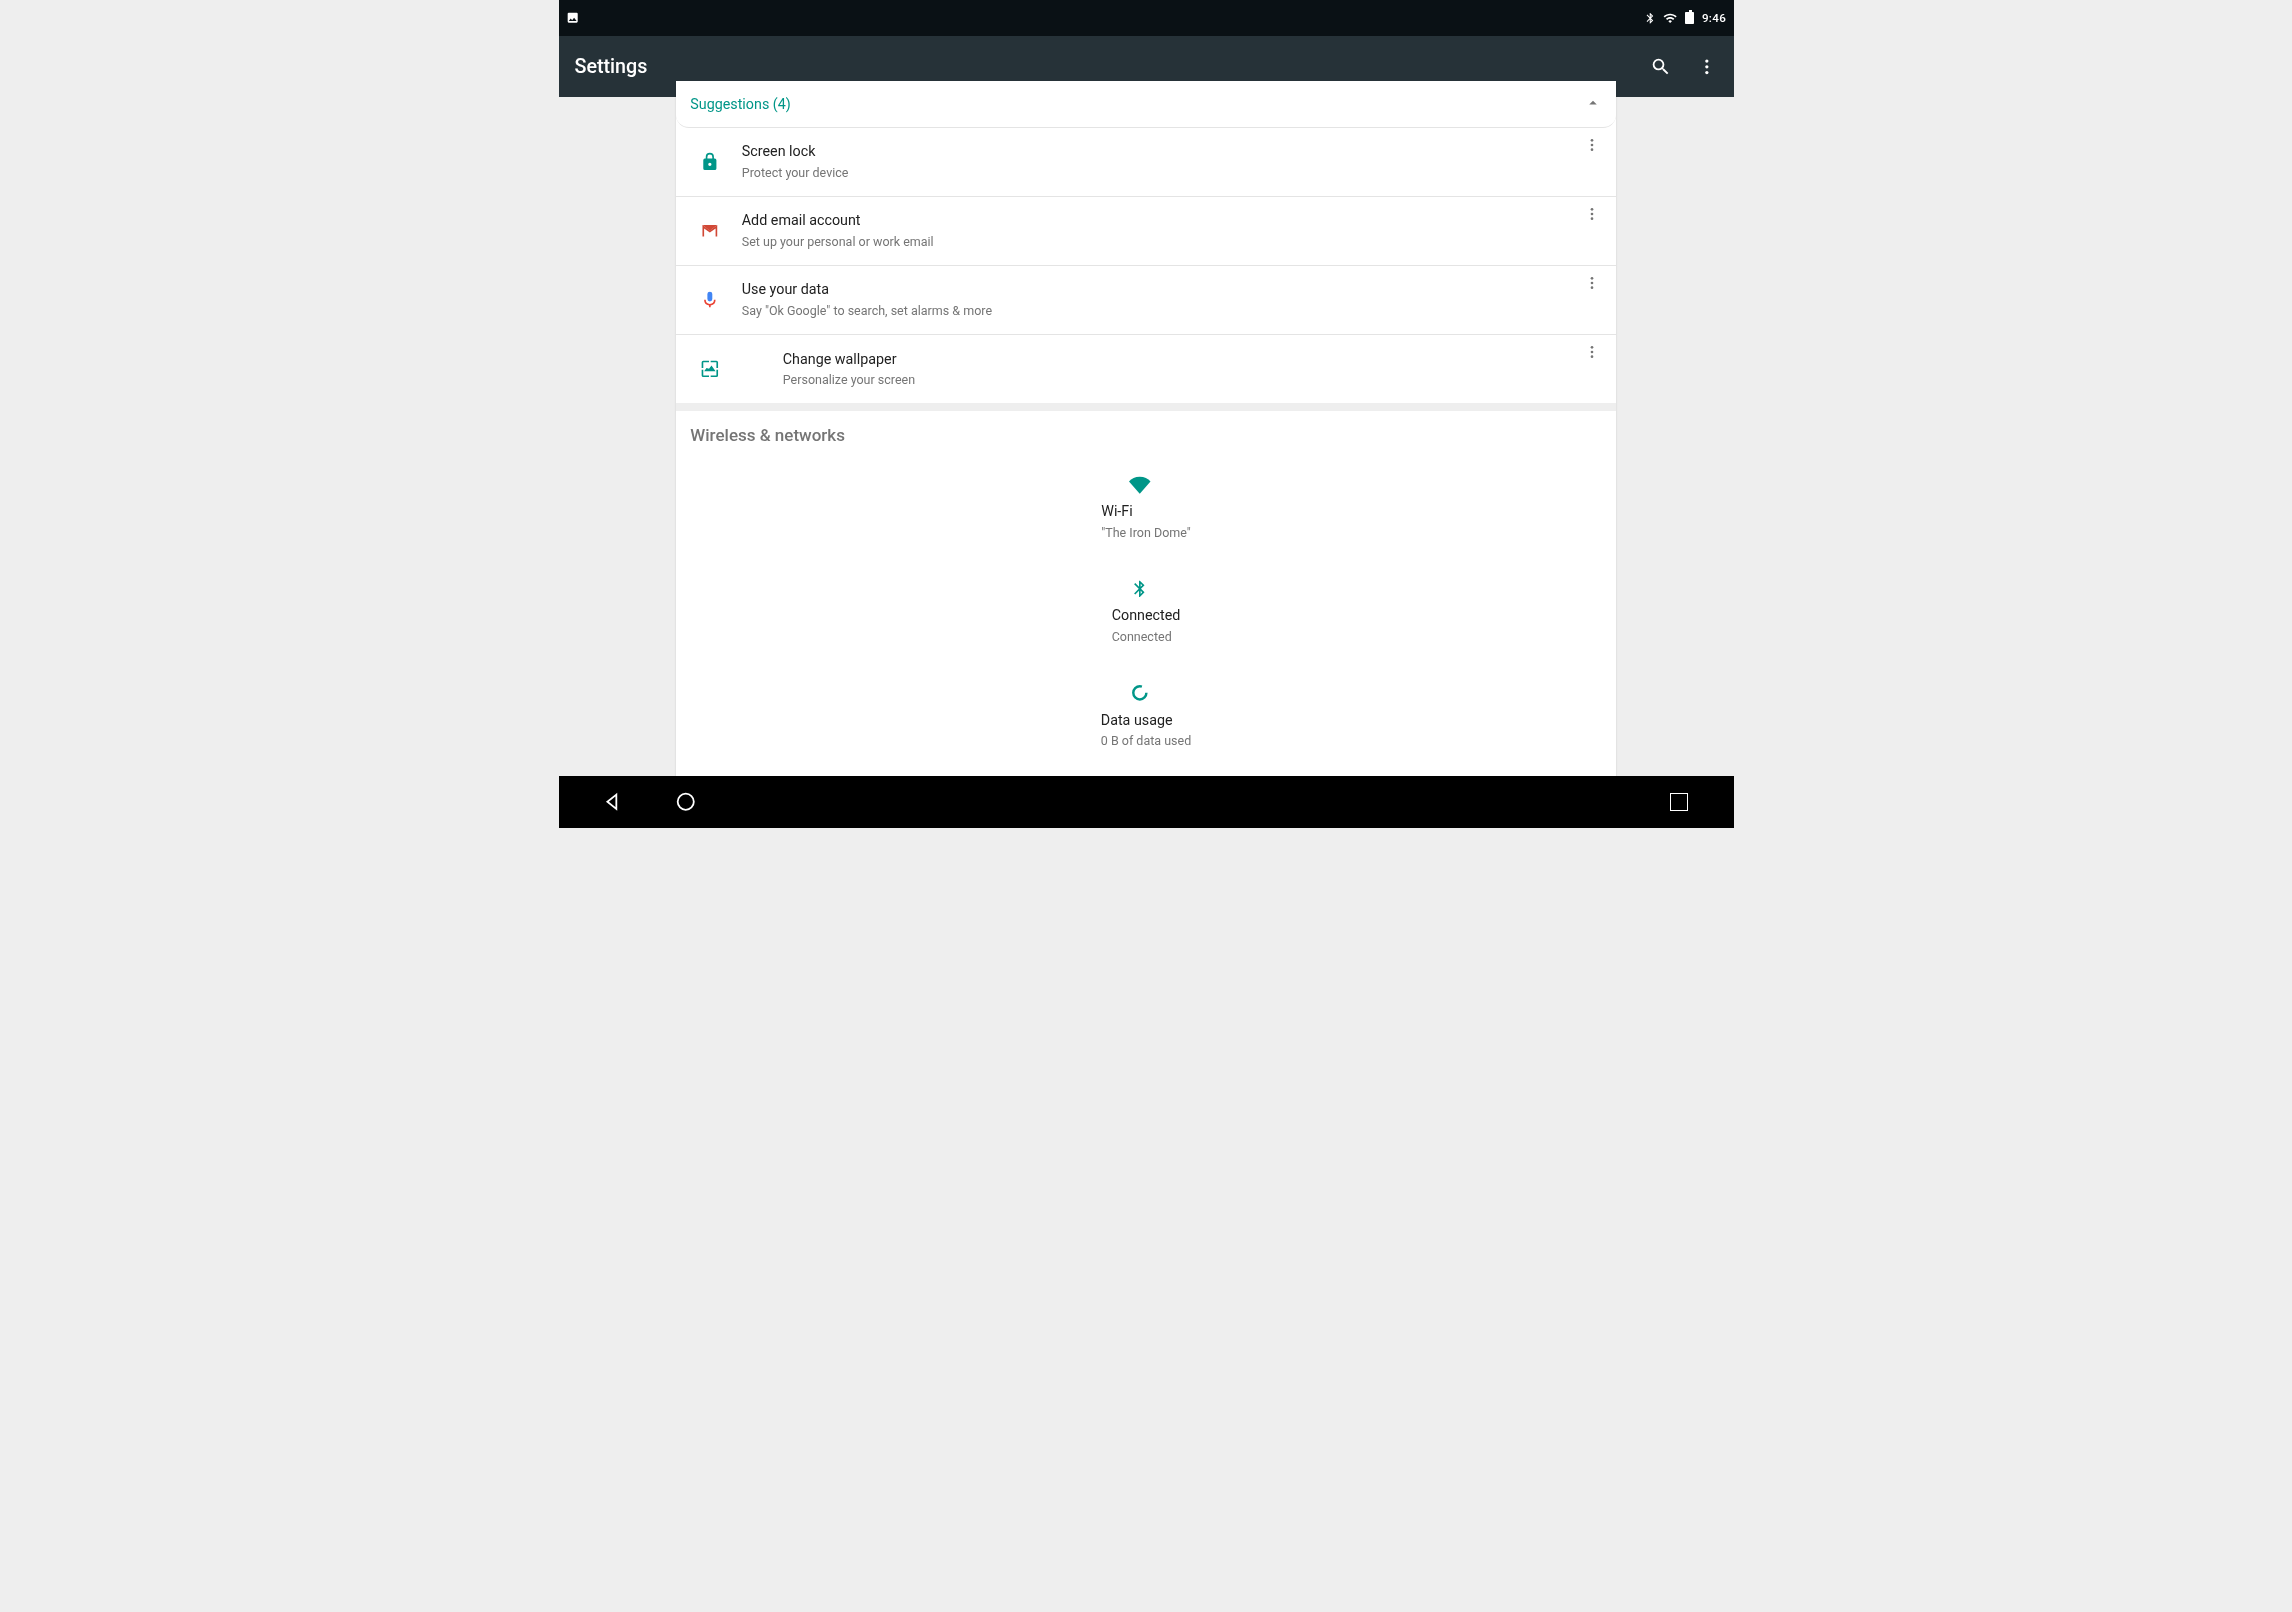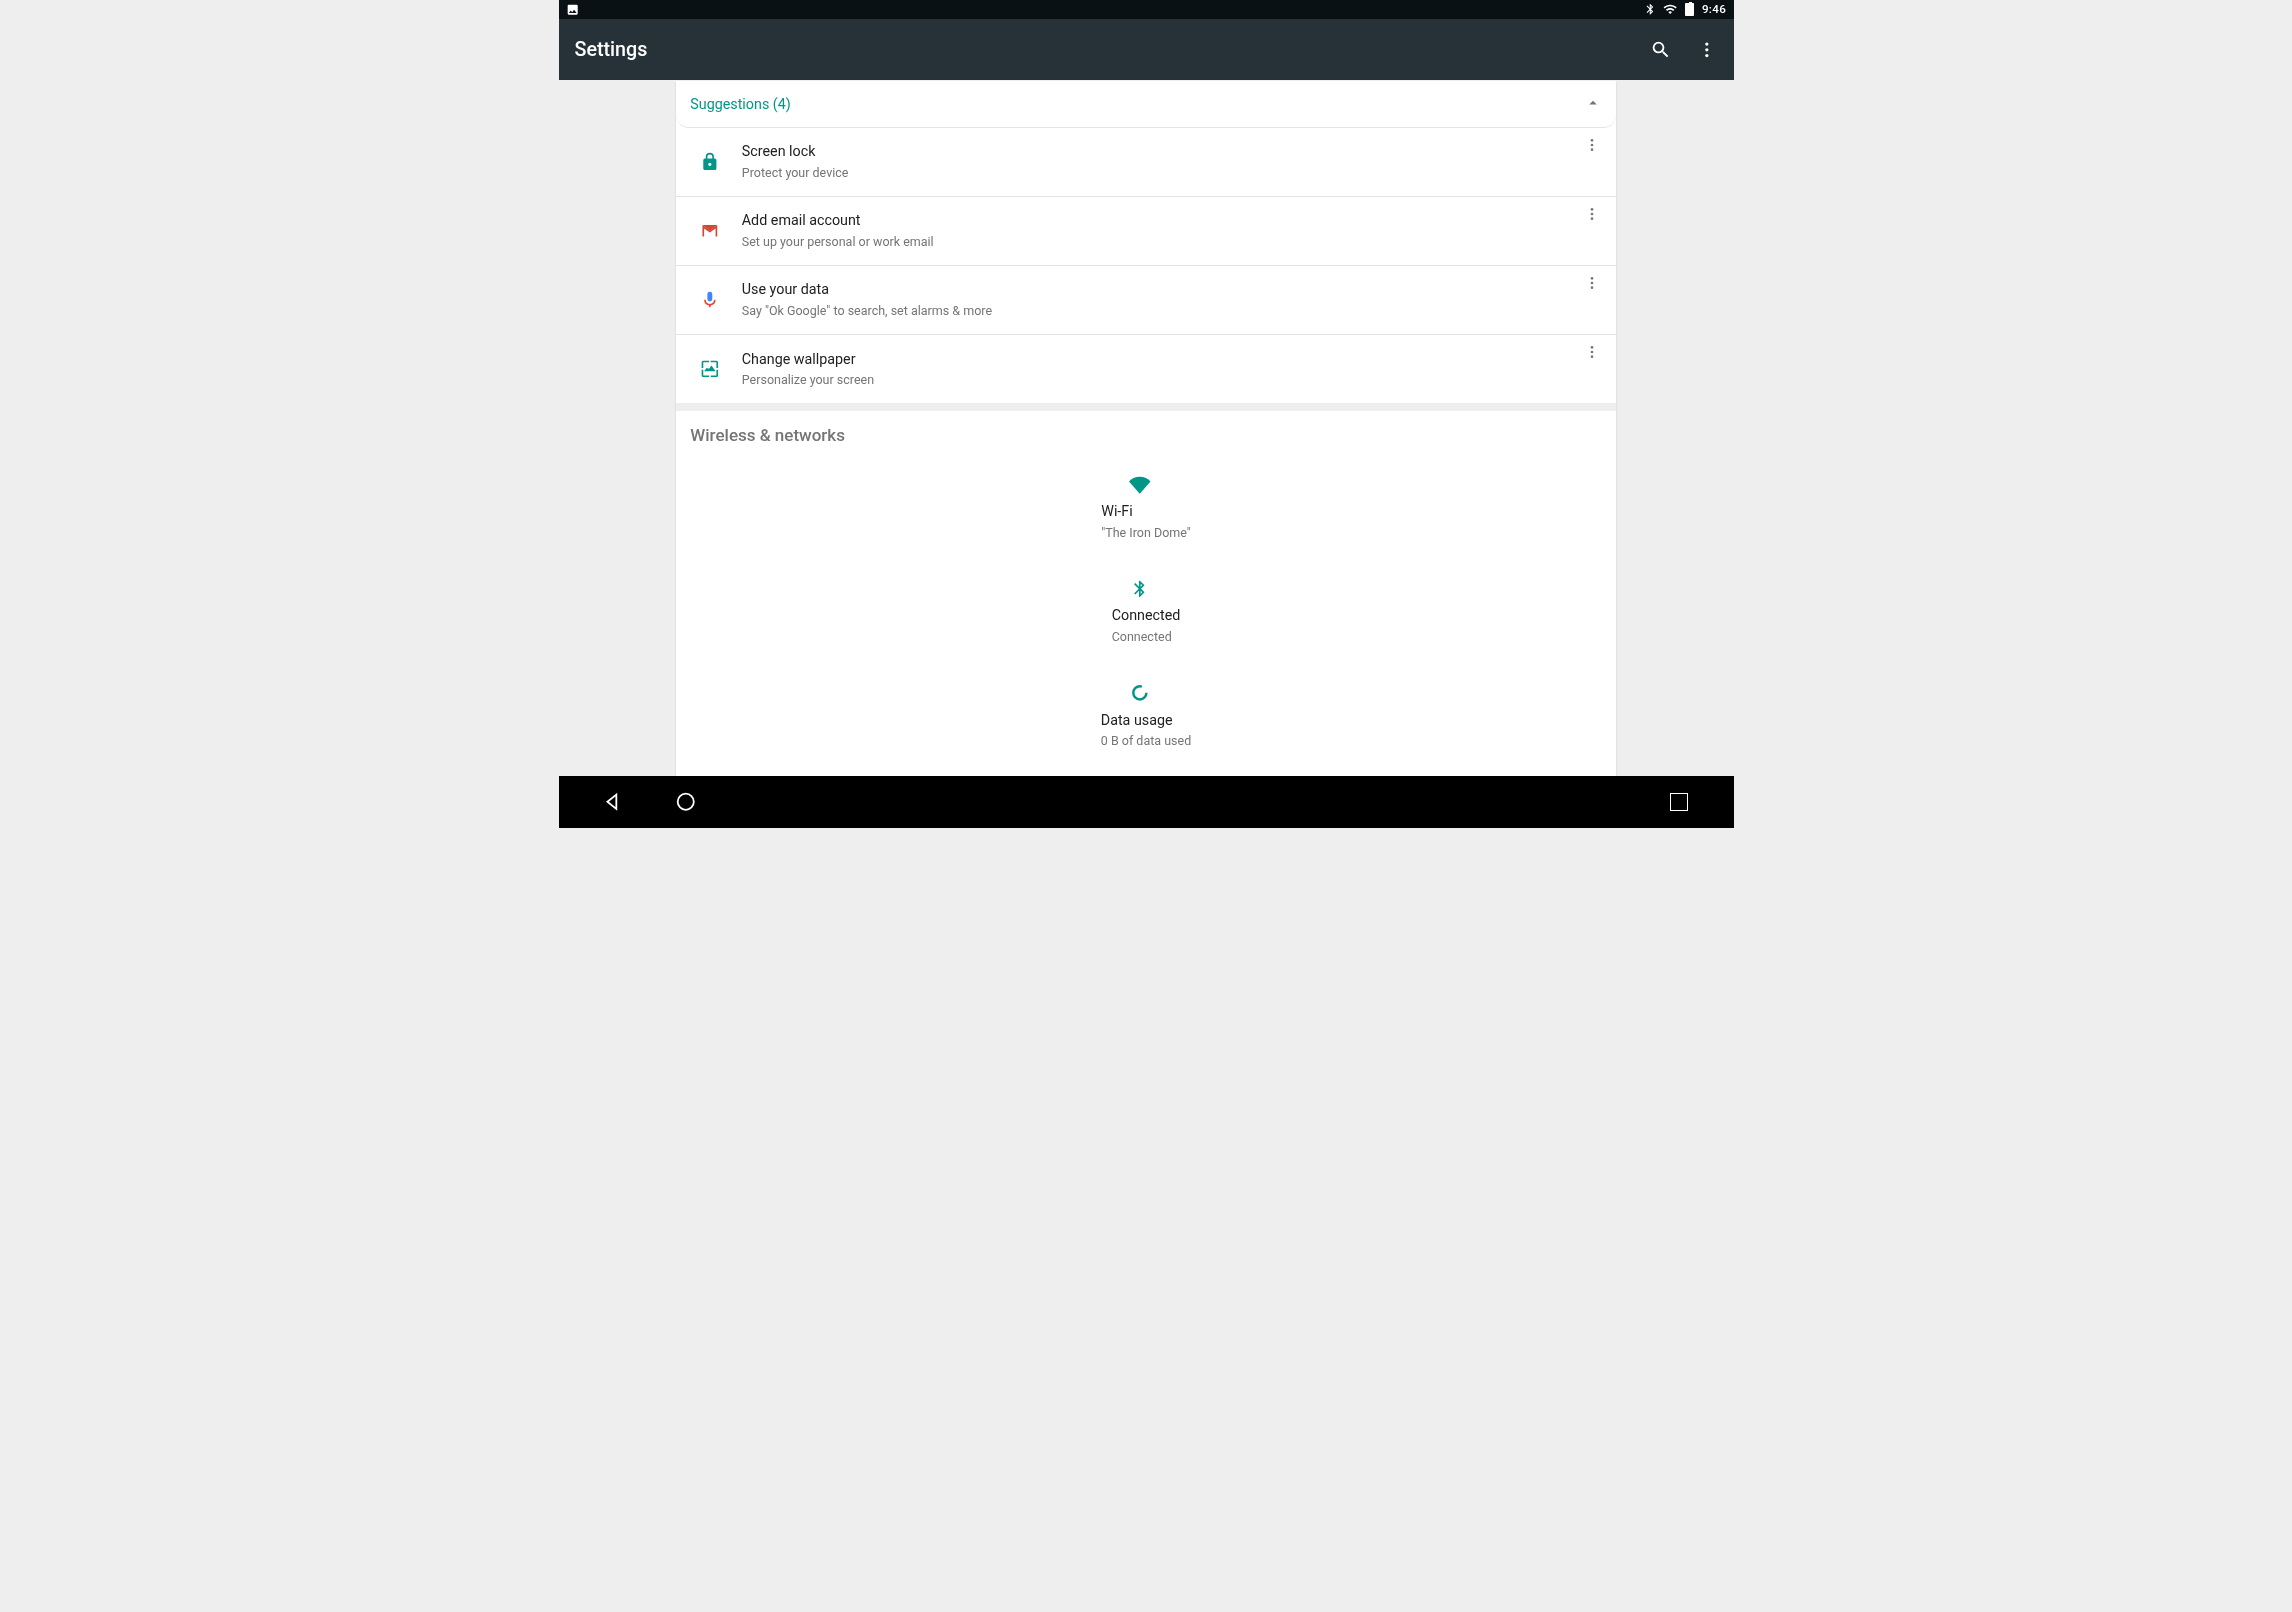--- a/index.html
+++ b/index.html
@@ -8,21 +8,21 @@
     width:1175px;
     height:828px;
     margin:0 auto;
     position:relative;
     overflow:hidden;
     background:#eeeeee;
   }
 
   
   .statusbar {
-    height:19px;
+    height:36px;
     background:#0a1115;
     color:#ffffff;
     display:flex;
     align-items:center;
     justify-content:space-between;
     padding:0 7.2px;
     font-size:11.6px;
     font-weight:500;
   }
   .statusbar-left, .statusbar-right {
@@ -259,21 +259,21 @@
         </div>
         <div class="item-overflow">
           <svg viewBox="0 0 24 24" width="16" height="16" fill="#757575">
               <circle cx="12" cy="5" r="2"></circle>
               <circle cx="12" cy="12" r="2"></circle>
               <circle cx="12" cy="19" r="2"></circle>
             </svg>
         </div>
       </div>
 
-      <div class="list-item" style="border-bottom:none;">
+      <div class="list-item" style="border-bottom:none;gap:41px;">
         <div class="item-icon">
           <svg viewBox="0 0 24 24" width="19.7" height="19.7" fill="#009688">
               <path d="M4 4h7V2H4a2 2 0 0 0-2 2v7h2V4zm16 0v7h2V4a2 2 0 0 0-2-2h-7v2h7zM4 20v-7H2v7a2 2 0 0 0 2 2h7v-2H4zm16 0h-7v2h7a2 2 0 0 0 2-2v-7h-2v7zM8 11l-3 4h14l-5-7-3 4-3-1z"></path>
             </svg>
         </div>
         <div class="item-text">
           <div class="item-title">Change wallpaper</div>
           <div class="item-sub">Personalize your screen</div>
         </div>
         <div class="item-overflow">

